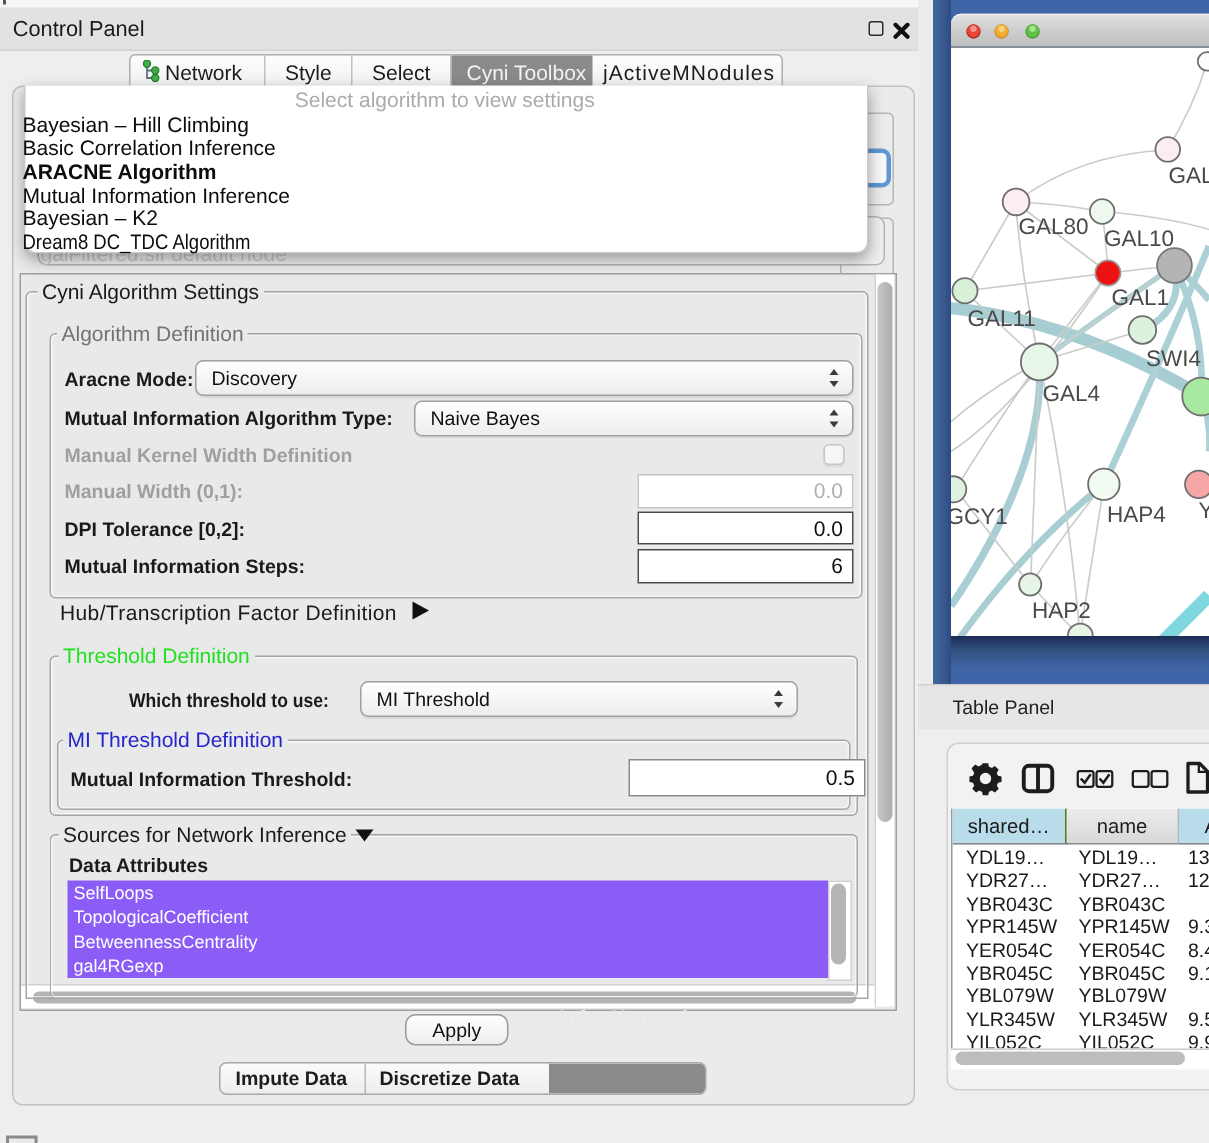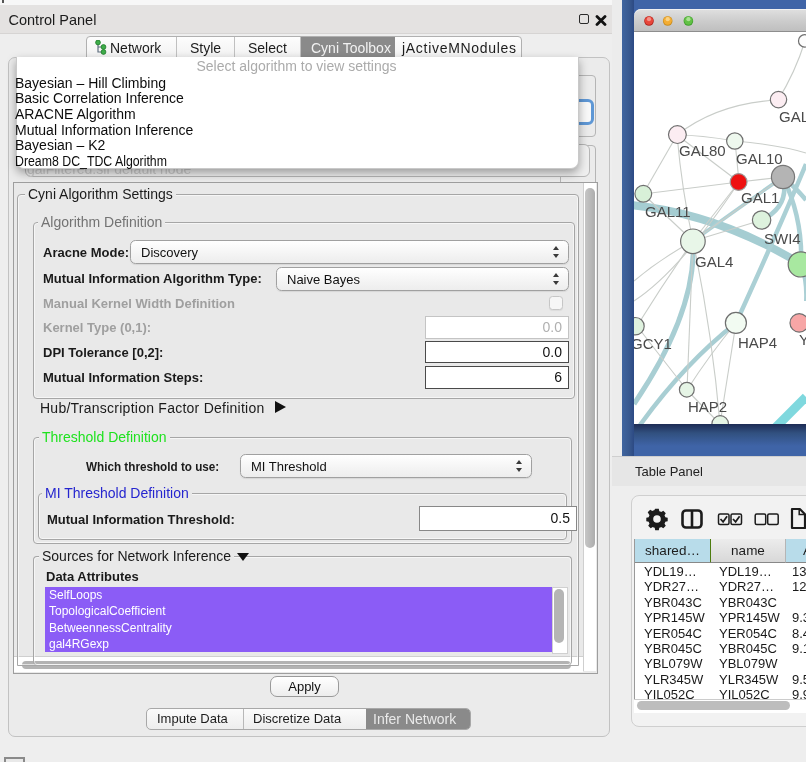--- a/index.html
+++ b/index.html
@@ -1,16 +1,16 @@
 <!DOCTYPE html>
 <html><head><meta charset="utf-8"><style>
 html,body{margin:0;padding:0;}
 body{width:806px;height:762px;background:#ececec;font-family:"Liberation Sans",sans-serif;position:relative;overflow:hidden;}
 .abs{position:absolute;}
-.b{font-weight:normal;}
+.b{font-weight:bold;}
 .lbl{position:absolute;font-size:13px;font-weight:bold;color:#1a1a1a;white-space:nowrap;}
 .dis{color:#9f9f9f;}
 .group{position:absolute;border:1px solid #a6a6a6;border-radius:4px;box-shadow:inset 0 0 0 1px rgba(255,255,255,0.6);}
 .gtitle{position:absolute;font-size:14px;background:#e9e9e9;padding:0 3px;white-space:nowrap;}
 .combo{position:absolute;border:1px solid #a0a0a0;border-radius:5.5px;background:linear-gradient(#ffffff,#f2f2f2 70%,#ededed);box-shadow:0 1px 1px rgba(0,0,0,0.08);}
 .combo .ct{position:absolute;left:10px;top:50%;transform:translateY(-50%);font-size:13px;color:#111;white-space:nowrap;}
 .stepper{position:absolute;right:7px;top:50%;transform:translateY(-50%);width:9px;height:16px;}
 .stepper:before{content:"";position:absolute;left:1px;top:2px;border-left:3.6px solid transparent;border-right:3.6px solid transparent;border-bottom:4.6px solid #3a3a3a;}
 .stepper:after{content:"";position:absolute;left:1px;bottom:2px;border-left:3.6px solid transparent;border-right:3.6px solid transparent;border-top:4.6px solid #3a3a3a;}
 .field{position:absolute;background:#fff;font-size:14px;text-align:right;white-space:nowrap;}
@@ -74,21 +74,21 @@
     <div class="ct">Discovery</div>
     <div class="stepper"></div>
   </div>
 <div class="lbl" style="left:43px;top:271px;">Mutual Information Algorithm Type:</div>
 <div class="combo" style="left:276px;top:267px;width:291px;height:22px;">
     <div class="ct">Naive Bayes</div>
     <div class="stepper"></div>
   </div>
 <div class="lbl dis" style="left:43px;top:296px;">Manual Kernel Width Definition</div>
 <div class="abs" style="left:549px;top:296px;width:12px;height:12px;background:#f6f6f6;border:1px solid #c6c6c6;border-radius:3.5px;box-shadow:0 1px 1px rgba(0,0,0,0.06);"></div>
-<div class="lbl dis" style="left:43px;top:320px;">Kernel Type (0,1):</div>
+<div class="lbl dis" style="left:43px;top:320px;">Manual Width (0,1):</div>
 <div class="field" style="left:425px;top:316px;width:136px;height:19px;border:1px solid #c4c4c4;color:#b0b0b0;padding:1.5px 6px 0 0;">0.0</div>
 <div class="lbl" style="left:43px;top:345px;">DPI Tolerance [0,2]:</div>
 <div class="field" style="left:425px;top:341px;width:136px;height:18px;border:1.5px solid #4a4a4a;color:#111;padding:1.5px 6px 0 0;">0.0</div>
 <div class="lbl" style="left:43px;top:370px;">Mutual Information Steps:</div>
 <div class="field" style="left:425px;top:366px;width:136px;height:19px;border:1.5px solid #4a4a4a;color:#111;padding:1.5px 6px 0 0;">6</div>
 
 <div class="abs" style="left:40px;top:400px;font-size:14px;letter-spacing:0.25px;color:#1a1a1a;">Hub/Transcription Factor Definition</div>
 <div class="abs" style="left:275px;top:401px;width:0;height:0;border-top:6.5px solid transparent;border-bottom:6.5px solid transparent;border-left:11px solid #111;"></div>
 
 <div class="group" style="left:33px;top:437px;width:537px;height:105px;"></div>
@@ -117,21 +117,21 @@
 
 <div class="abs" style="left:270px;top:676px;width:67px;height:19px;background:linear-gradient(#ffffff,#ededed);border:1px solid #9a9a9a;border-radius:7px;text-align:center;font-size:13px;color:#111;line-height:19px;">Apply</div>
 
 <div class="abs" style="left:146px;top:708px;height:20px;border:1px solid #a8a8a8;border-radius:5px;background:linear-gradient(#fbfbfb,#ededed);display:flex;overflow:hidden;">
   <div style="width:96px;border-right:1px solid #b8b8b8;"></div>
   <div style="width:122px;"></div>
   <div style="width:104px;background:#8a8a8a;"></div>
 </div>
 <div class="abs b" style="left:157px;top:711px;font-size:13px;color:#1c1c1c;">Impute Data</div>
 <div class="abs b" style="left:253px;top:711px;font-size:13px;color:#1c1c1c;">Discretize Data</div>
-<div class="abs b" style="left:373px;top:711px;font-size:14px;color:#e9e9e9;">Infer Network</div>
+<div class="abs b" style="left:373px;top:670px;font-size:14px;color:#e9e9e9;">Infer Network</div>
 
 <div class="abs" style="left:4px;top:757px;width:17px;height:10px;border:2px solid #8a8a8a;background:#e9e9e9;"></div>
 
 <div class="abs" style="left:16px;top:57px;width:561px;height:111px;background:#fff;border:1px solid #c9c9c9;border-top:none;border-radius:0 0 8px 8px;box-shadow:0 4px 10px rgba(0,0,0,0.35);"></div>
 <div class="abs" style="left:16px;top:58px;width:561px;text-align:center;font-size:14px;color:#ababab;">Select algorithm to view settings</div>
 <div class="abs ditem" style="top:74.5px;">Bayesian – Hill Climbing</div>
 <div class="abs ditem" style="top:90.3px;">Basic Correlation Inference</div>
 <div class="abs ditem b" style="top:106px;">ARACNE Algorithm</div>
 <div class="abs ditem" style="top:121.7px;">Mutual Information Inference</div>
 <div class="abs ditem" style="top:137.4px;">Bayesian – K2</div>

